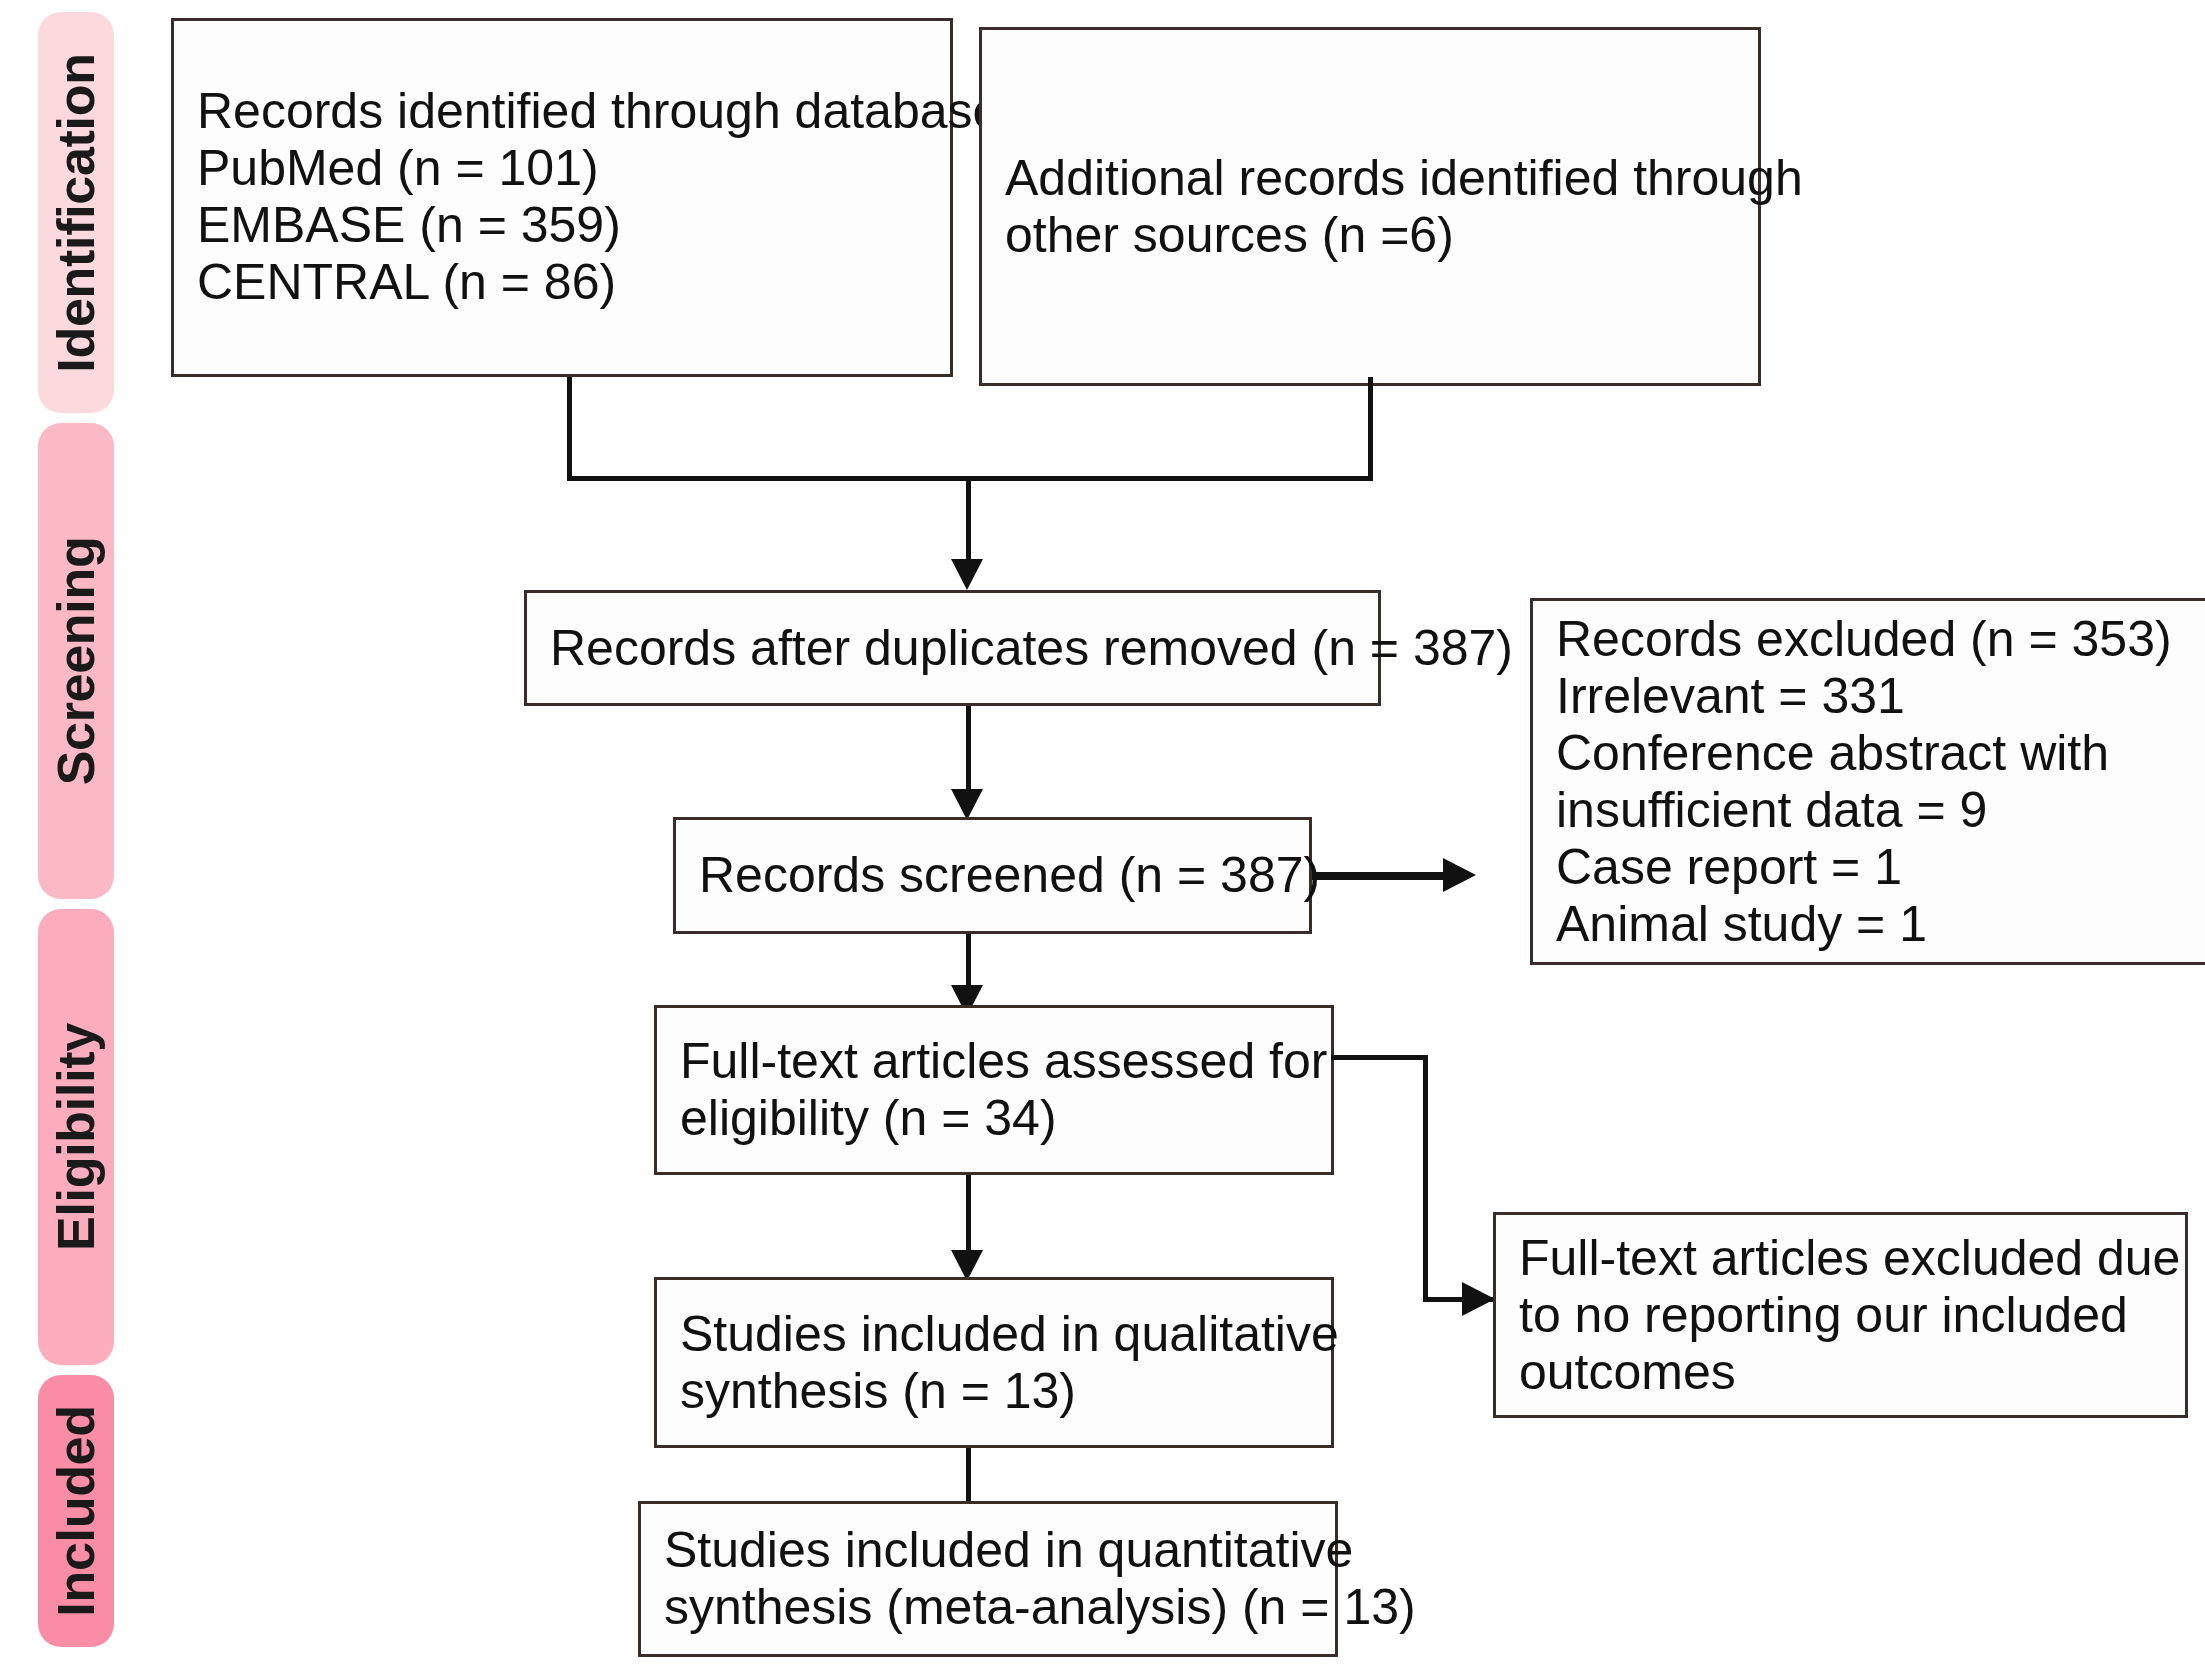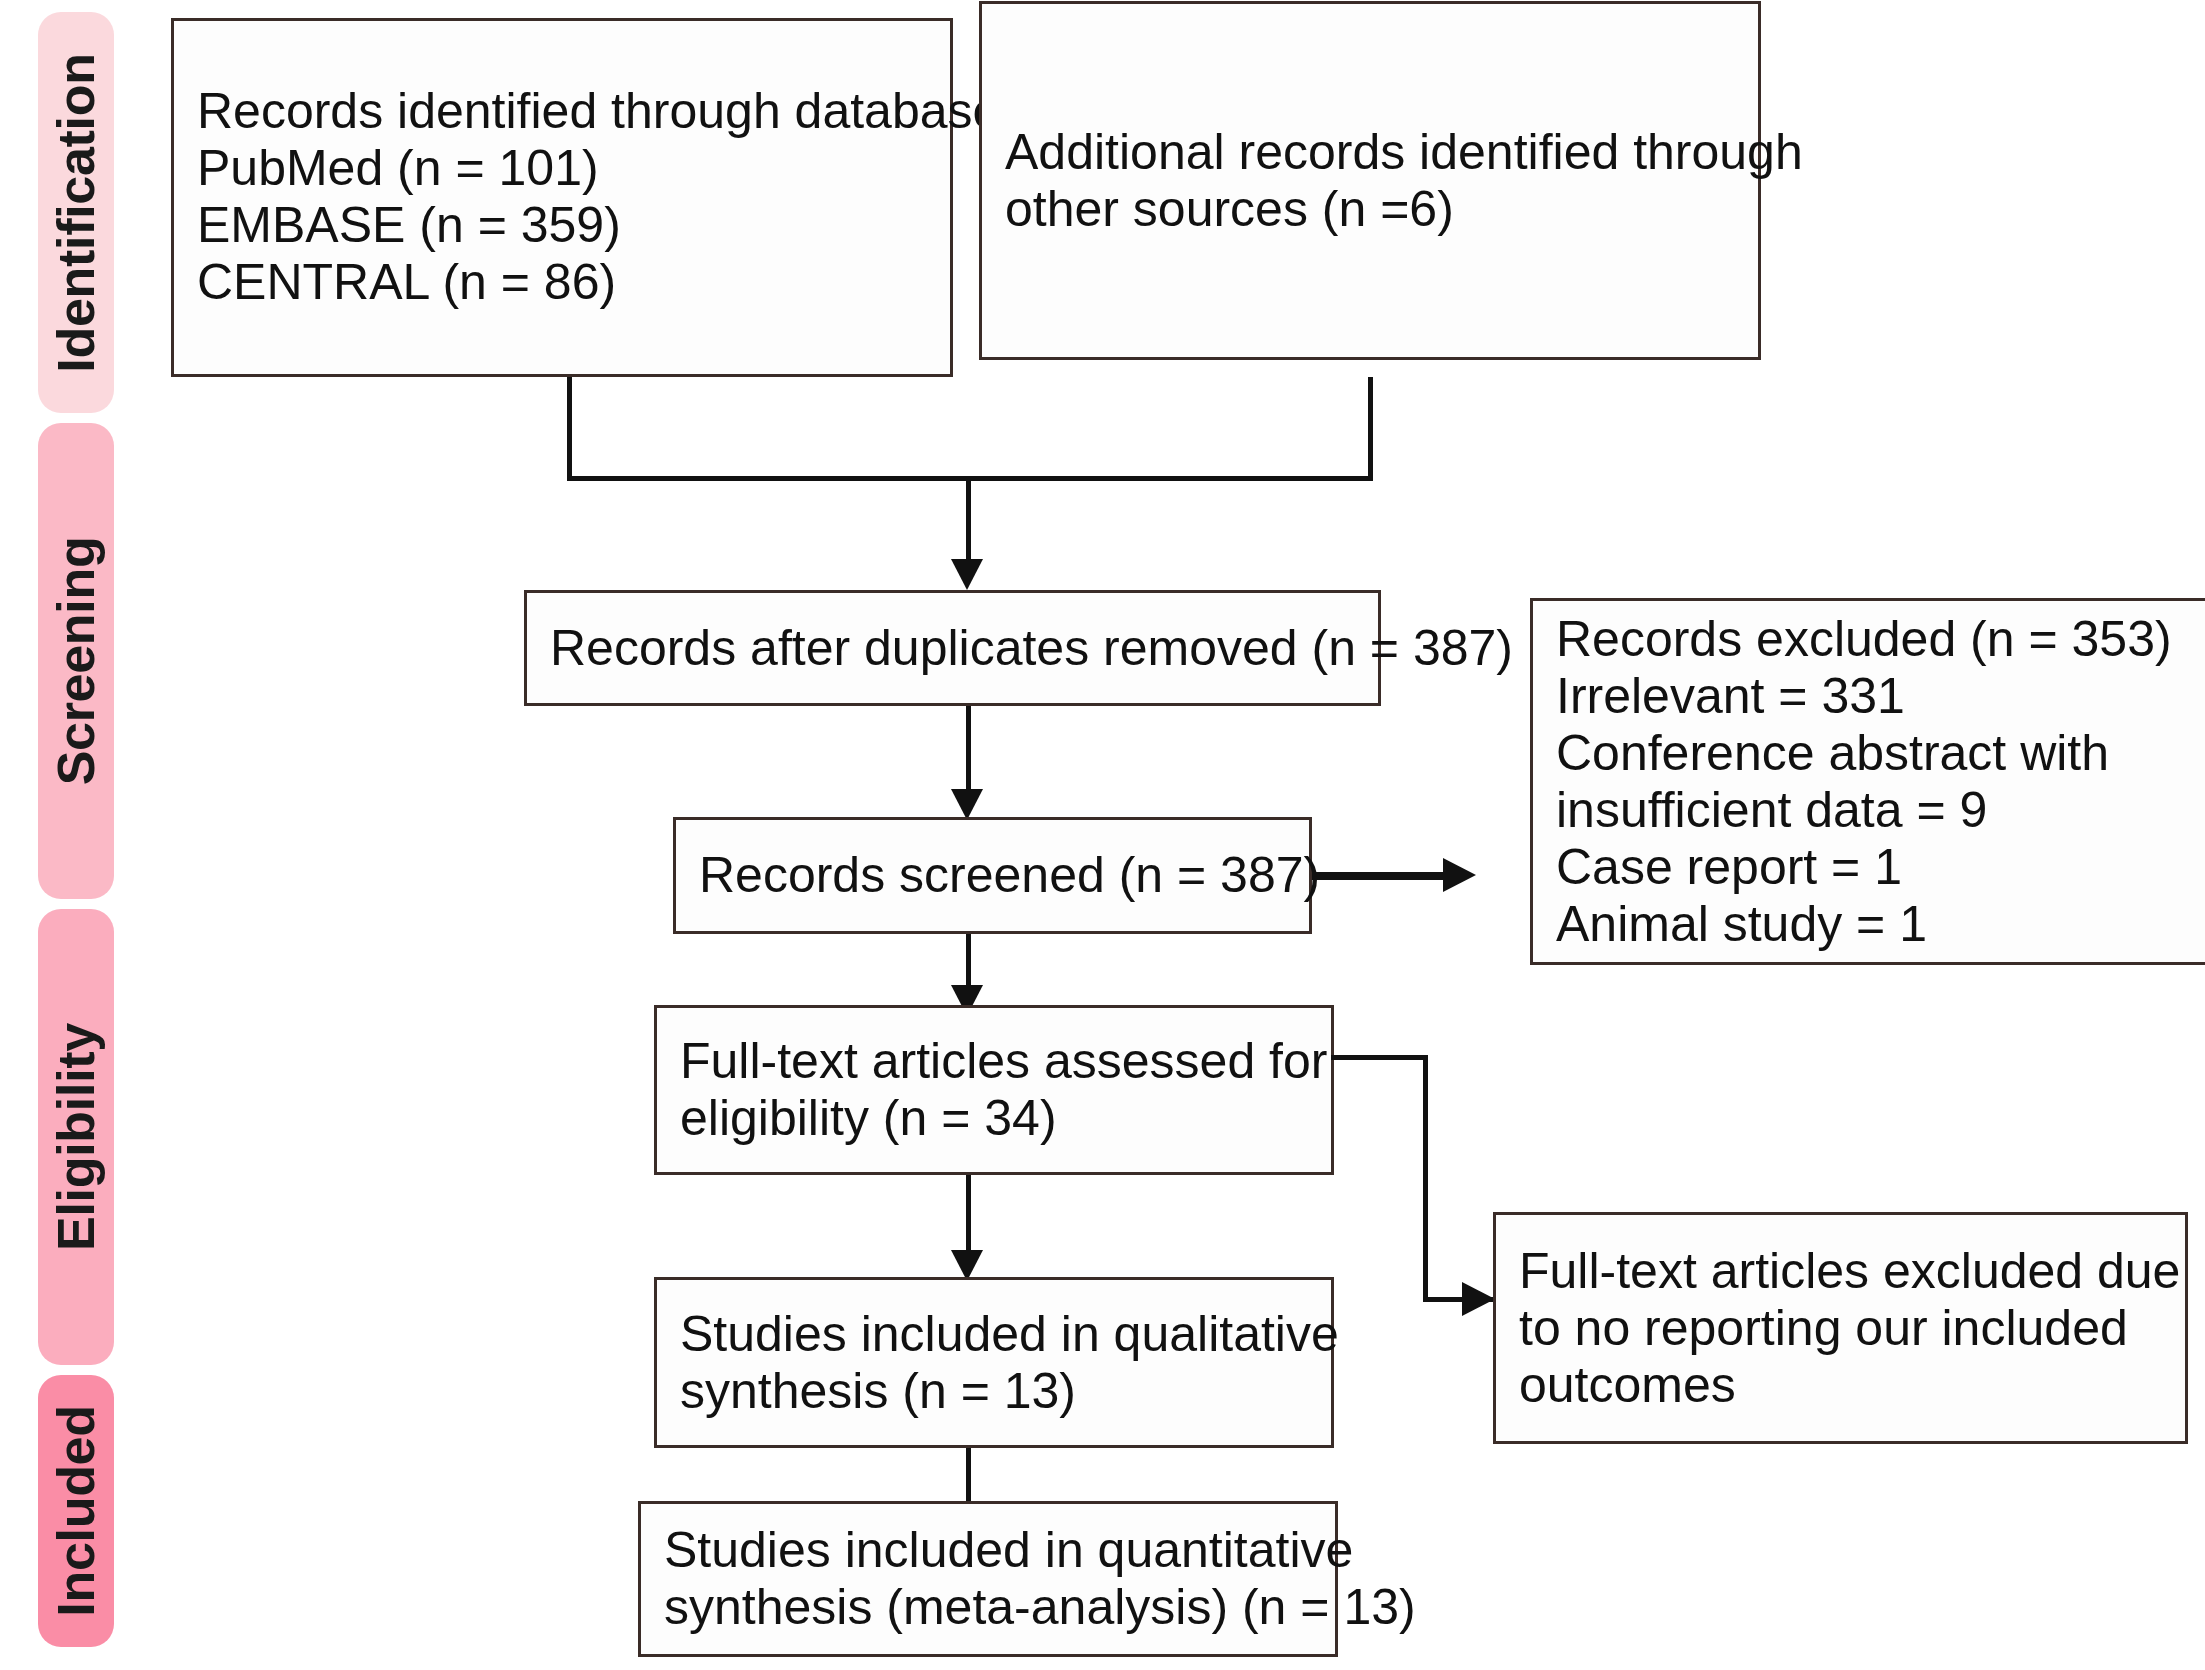--- a/index.html
+++ b/index.html
@@ -93,21 +93,21 @@
 
   <div class="fbox center-v" style="left:171px; top:17.7px; width:782px; height:359px;">
     <div class="inner">
       <div class="fline">Records identified through database :</div>
       <div class="fline">PubMed (n = 101)</div>
       <div class="fline">EMBASE (n = 359)</div>
       <div class="fline">CENTRAL (n = 86)</div>
     </div>
   </div>
 
-  <div class="fbox center-v" style="left:979px; top:1px; width:782px; height:359px;">
+  <div class="fbox center-v" style="left:979px; top:27px; width:782px; height:359px;">
     <div class="inner">
       <div class="fline">Additional records identified through</div>
       <div class="fline">other sources (n =6)</div>
     </div>
   </div>
 
   <div class="vline" style="left:567px; top:377px; height:103px;"></div>
   <div class="vline" style="left:1368px; top:377px; height:103px;"></div>
   <div class="hline" style="left:567px; top:476px; width:806px;"></div>
   <div class="vline" style="left:966px; top:476px; height:87px;"></div>
@@ -160,21 +160,21 @@
   <div class="vline" style="left:966px; top:1175px; height:88px;"></div>
   <div class="arrow-down" style="left:951px; top:1250px;"></div>
 
   <div class="fbox center-v" style="left:654px; top:1277px; width:680px; height:171px;">
     <div class="inner">
       <div class="fline">Studies included in qualitative</div>
       <div class="fline">synthesis (n = 13)</div>
     </div>
   </div>
 
-  <div class="fbox center-v" style="left:1493px; top:1212px; width:695px; height:232px;">
+  <div class="fbox center-v" style="left:1493px; top:1212px; width:695px; height:206px;">
     <div class="inner">
       <div class="fline">Full-text articles excluded due</div>
       <div class="fline">to no reporting our included</div>
       <div class="fline">outcomes</div>
     </div>
   </div>
 
   <div class="vline" style="left:966px; top:1448px; height:91px;"></div>
   <div class="arrow-down" style="left:951px; top:1530px;"></div>
 

